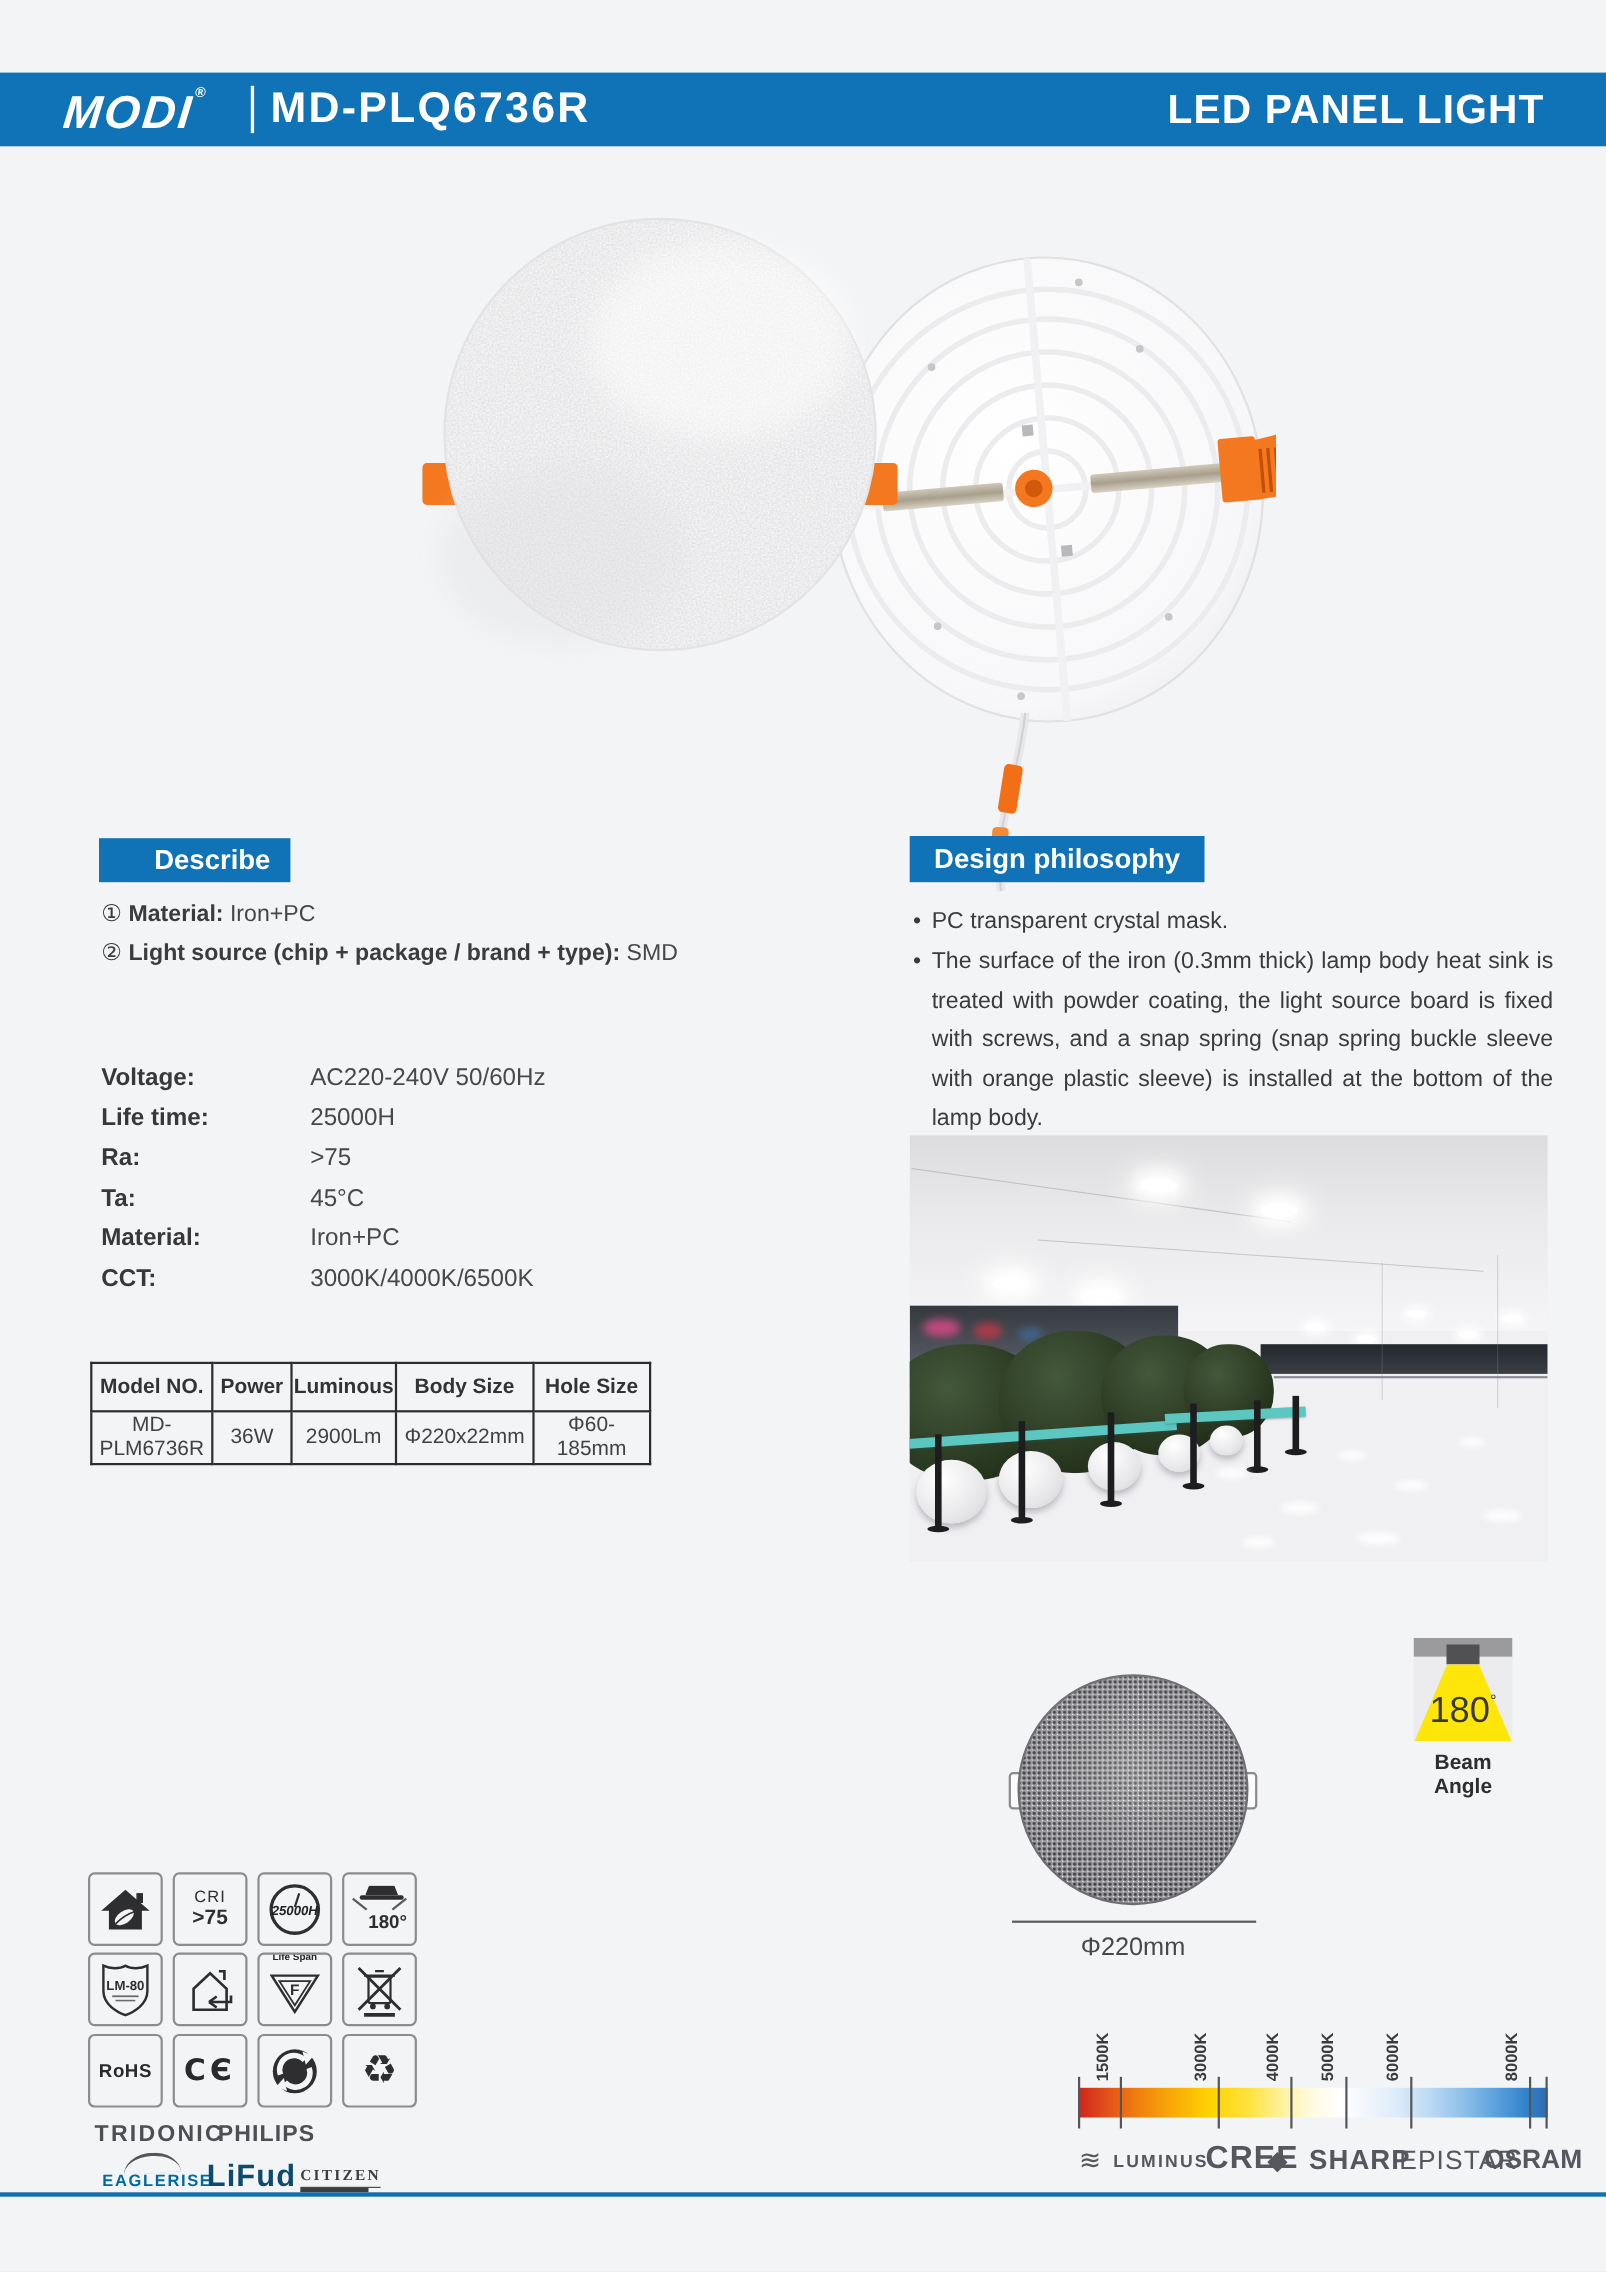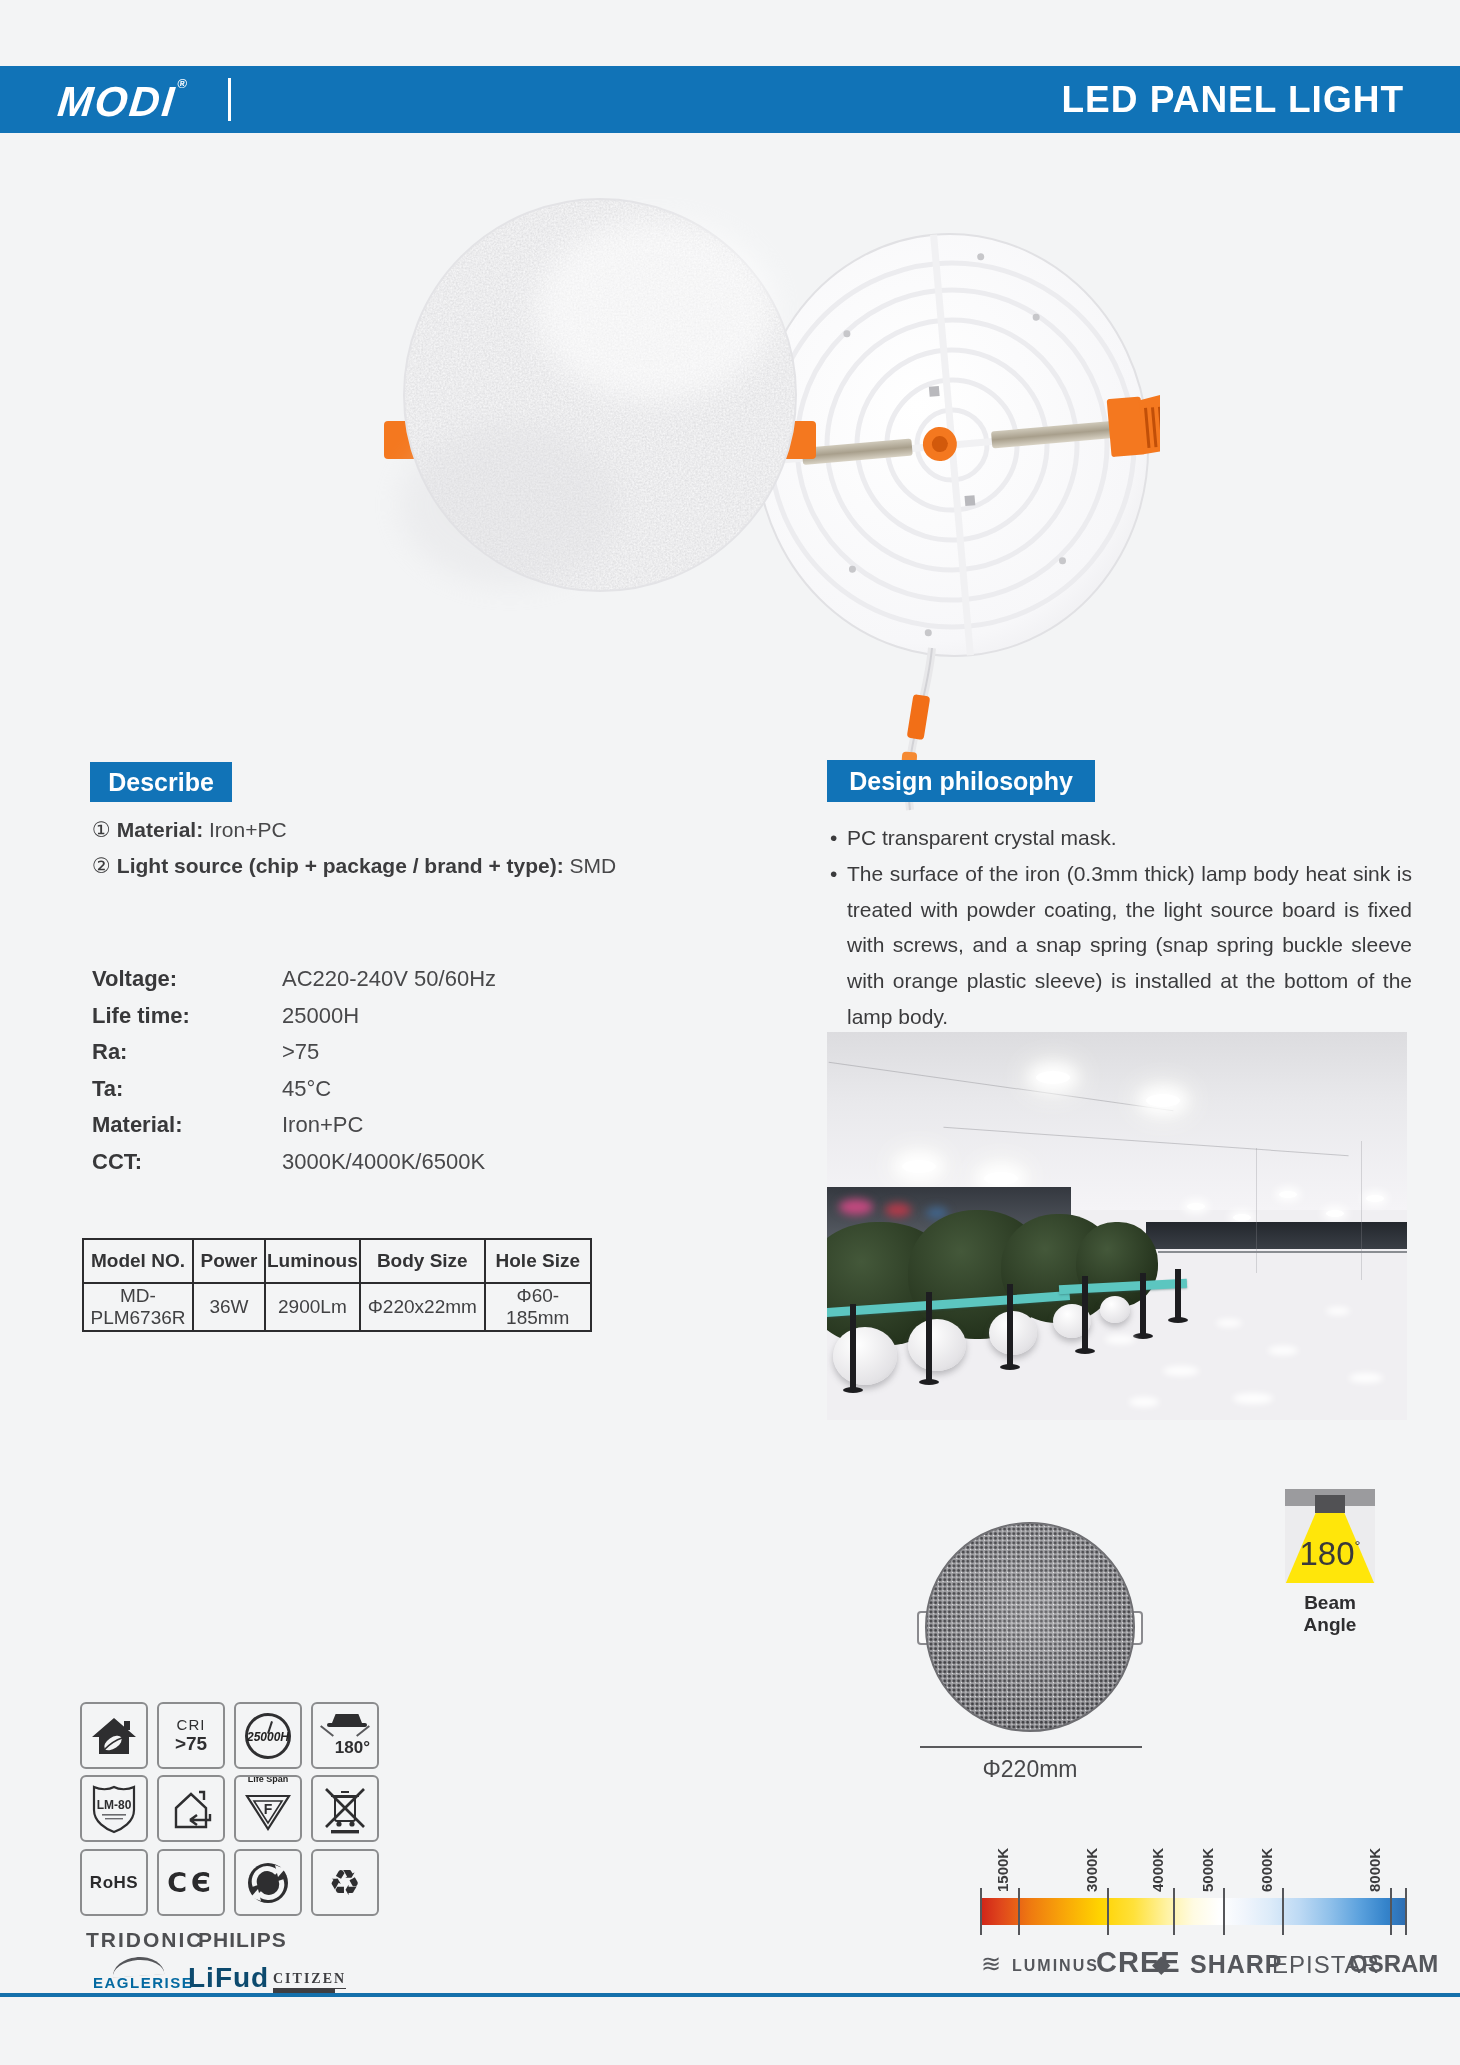--- a/index.html
+++ b/index.html
@@ -14,21 +14,21 @@
   .hdr-sep{position:absolute;left:228px;top:12px;width:3px;height:43px;background:#fff;}
   .hdr-model{position:absolute;left:246px;top:11px;font-size:39px;font-weight:700;color:#fff;letter-spacing:2px;}
   .hdr-product{position:absolute;right:56px;top:13px;font-size:37px;font-weight:800;color:#fff;letter-spacing:1px;}
 
   
   .hero{position:absolute;left:280px;top:150px;width:880px;height:690px;}
 
   
   .badge{position:absolute;background:#1173b7;color:#fff;display:flex;align-items:center;justify-content:center;
          font-weight:700;font-size:25px;}
-  .badge.describe{left:90px;top:762px;width:142px;height:40px;}
+  .badge.describe{left:90px;top:762px;width:142px;height:40px;padding-left:32px;}
   .badge.design{left:827px;top:760px;width:268px;height:42px;}
 
   
   .desc-list{position:absolute;left:92px;top:818px;width:640px;}
   .desc-item{height:36px;font-size:21px;color:#3c3c3e;white-space:nowrap;}
   .desc-item .num{font-family:"DejaVu Sans",sans-serif;margin-right:6px;}
   .desc-item .lbl{font-weight:700;}
   .desc-item .val{font-weight:400;color:#474749;}
 
   
@@ -138,20 +138,21 @@
   .footer-line{position:absolute;left:0;top:1993px;width:1460px;height:4px;background:#1470ab;}
 </style>
 </head>
 <body>
 
 <div class="page">
 
   <div class="header">
     <div class="brand"><span>MODI</span><sup>®</sup></div>
     <div class="hdr-sep"></div>
+    <div class="hdr-model">MD-PLQ6736R</div>
     <div class="hdr-product">LED PANEL LIGHT</div>
   </div>
 
   <div class="hero">
     <svg width="880" height="690" viewBox="0 0 880 690">
       <defs>
         <filter id="speckle" x="-10%" y="-10%" width="120%" height="120%">
           <feTurbulence type="fractalNoise" baseFrequency="0.55" numOctaves="3" seed="7" result="noise"></feTurbulence>
           <feColorMatrix in="noise" type="matrix" values="0 0 0 0 0.62  0 0 0 0 0.62  0 0 0 0 0.64  0 0 0 0.75 0" result="gray"></feColorMatrix>
           <feComposite in="gray" in2="SourceGraphic" operator="in" result="clipped"></feComposite>

